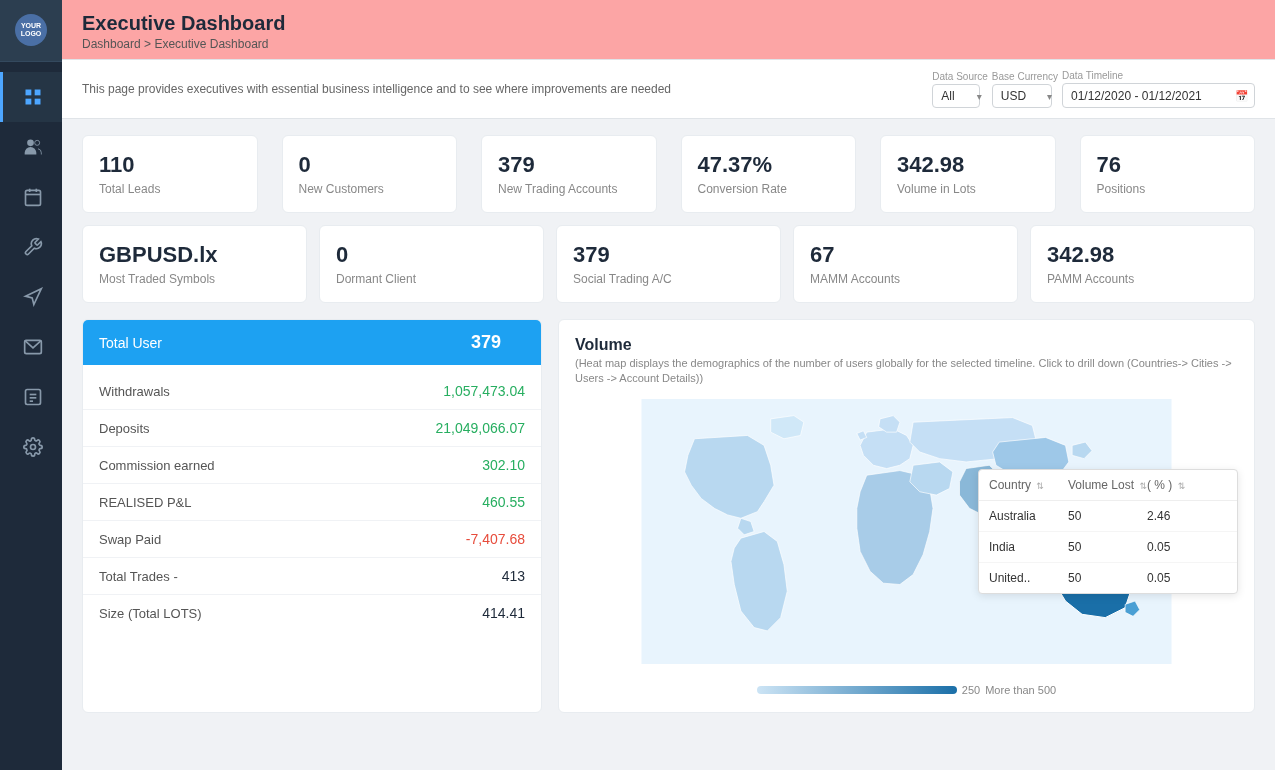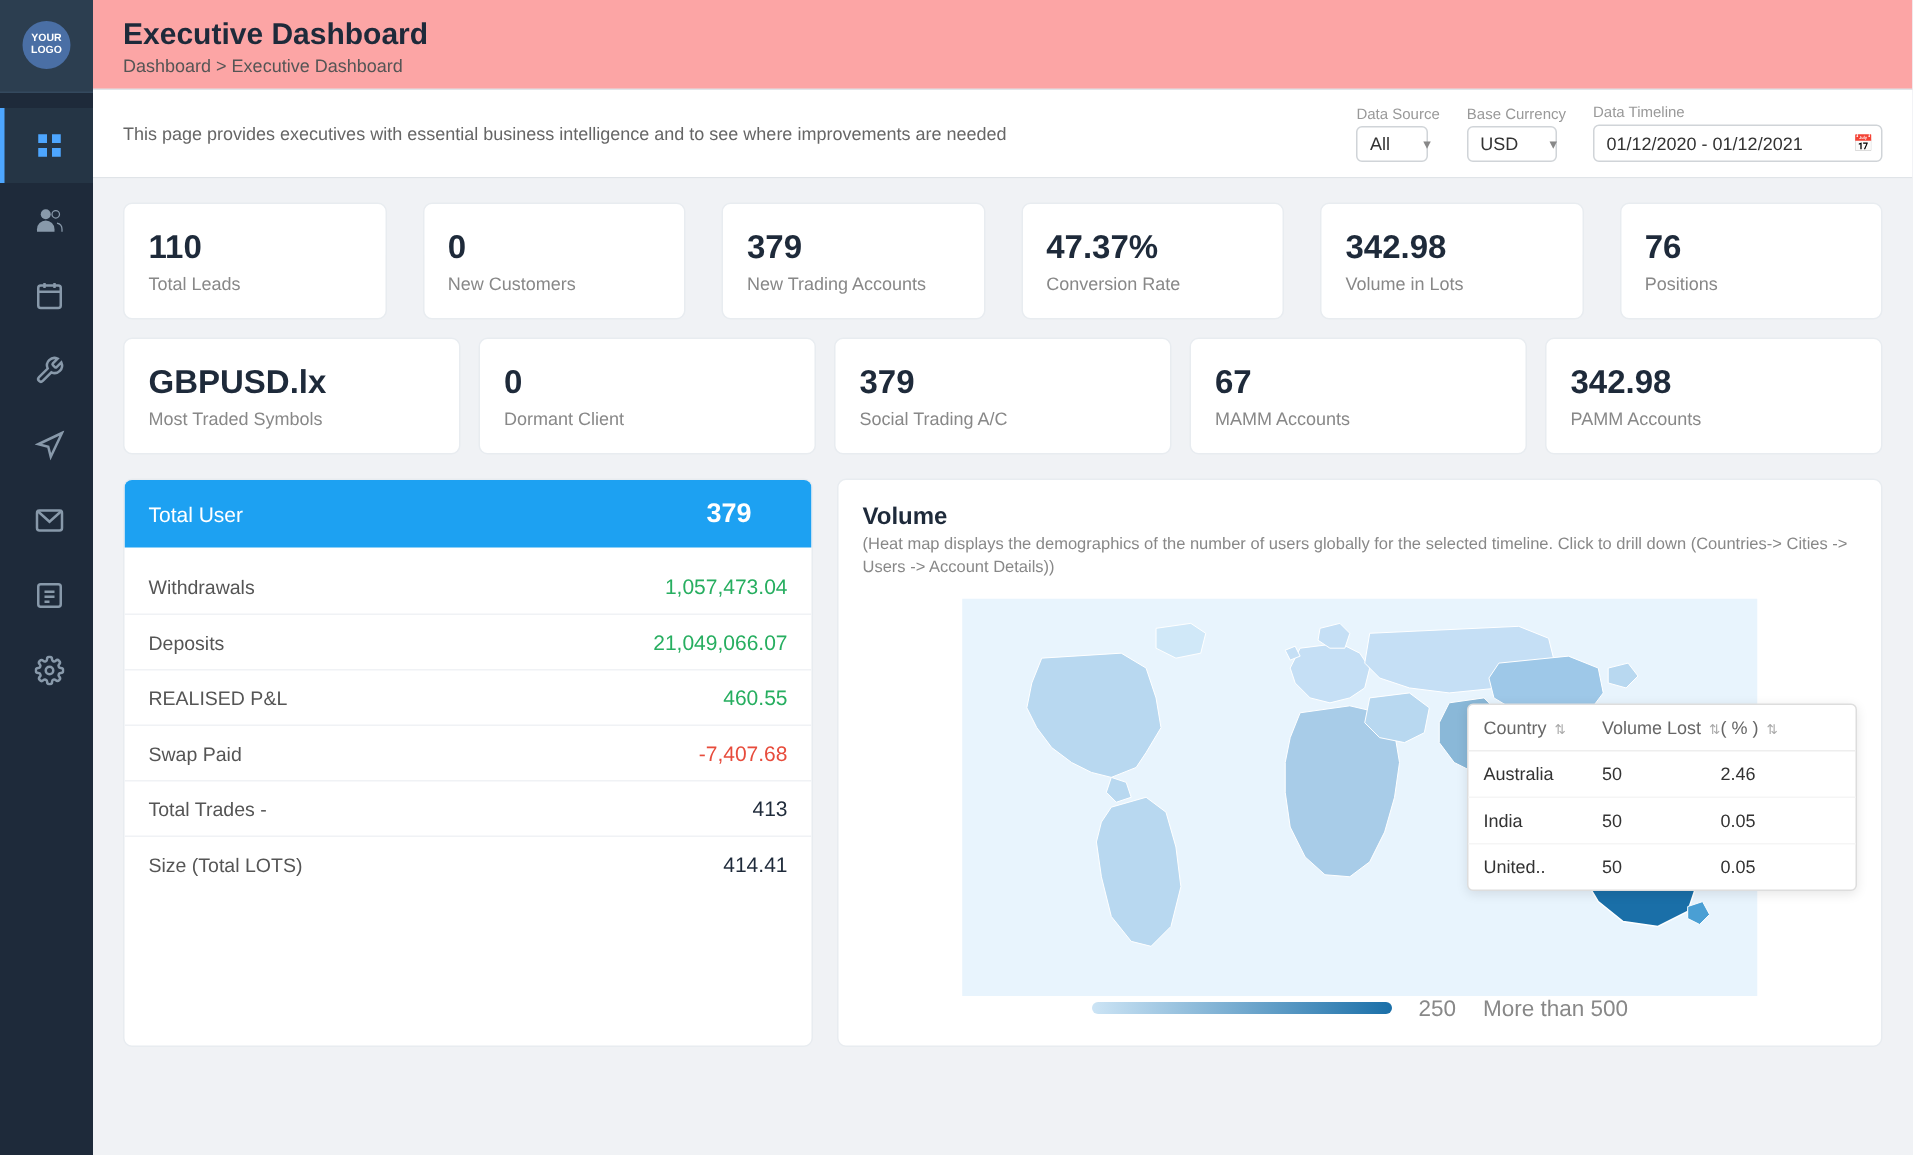--- a/index.html
+++ b/index.html
@@ -96,21 +96,21 @@
       justify-content: space-between;
       border-bottom: 1px solid #e0e4e8;
     }
     .toolbar-desc {
       font-size: 12px;
       color: #666;
       flex: 1;
     }
     .toolbar-filters {
       display: flex;
-      gap: 18px;
+      gap: 4px;
       align-items: center;
     }
     .filter-group {
       display: flex;
       flex-direction: column;
     }
     .filter-label {
       font-size: 10px;
       color: #999;
       margin-bottom: 2px;
@@ -326,23 +326,23 @@
       color: #333;
     }
     .volume-table-row:last-child { border-bottom: none; }
     .sort-icon { font-size: 9px; color: #aaa; margin-left: 2px; }
 
     
     .map-legend {
       display: flex;
       align-items: center;
       justify-content: center;
-      gap: 18px;
-      margin-top: 0;
-      font-size: 15px;
+      gap: 5px;
+      margin-top: 20px;
+      font-size: 11px;
       color: #888;
     }
     .legend-bar {
       width: 200px;
       height: 8px;
       background: linear-gradient(to right, #cce4f5, #1a6fa8);
       border-radius: 4px;
     }
   </style>
 </head>
@@ -519,20 +519,24 @@
           <span class="total-user-value">379</span>
         </div>
         <div class="metrics-list">
           <div class="metric-row">
             <span class="metric-name">Withdrawals</span>
             <span class="metric-value green">1,057,473.04</span>
           </div>
           <div class="metric-row">
             <span class="metric-name">Deposits</span>
             <span class="metric-value green">21,049,066.07</span>
+          </div>
+          <div class="metric-row">
+            <span class="metric-name">Commission earned</span>
+            <span class="metric-value green">302.10</span>
           </div>
           <div class="metric-row">
             <span class="metric-name">REALISED P&amp;L</span>
             <span class="metric-value green">460.55</span>
           </div>
           <div class="metric-row">
             <span class="metric-name">Swap Paid</span>
             <span class="metric-value red">-7,407.68</span>
           </div>
           <div class="metric-row">

